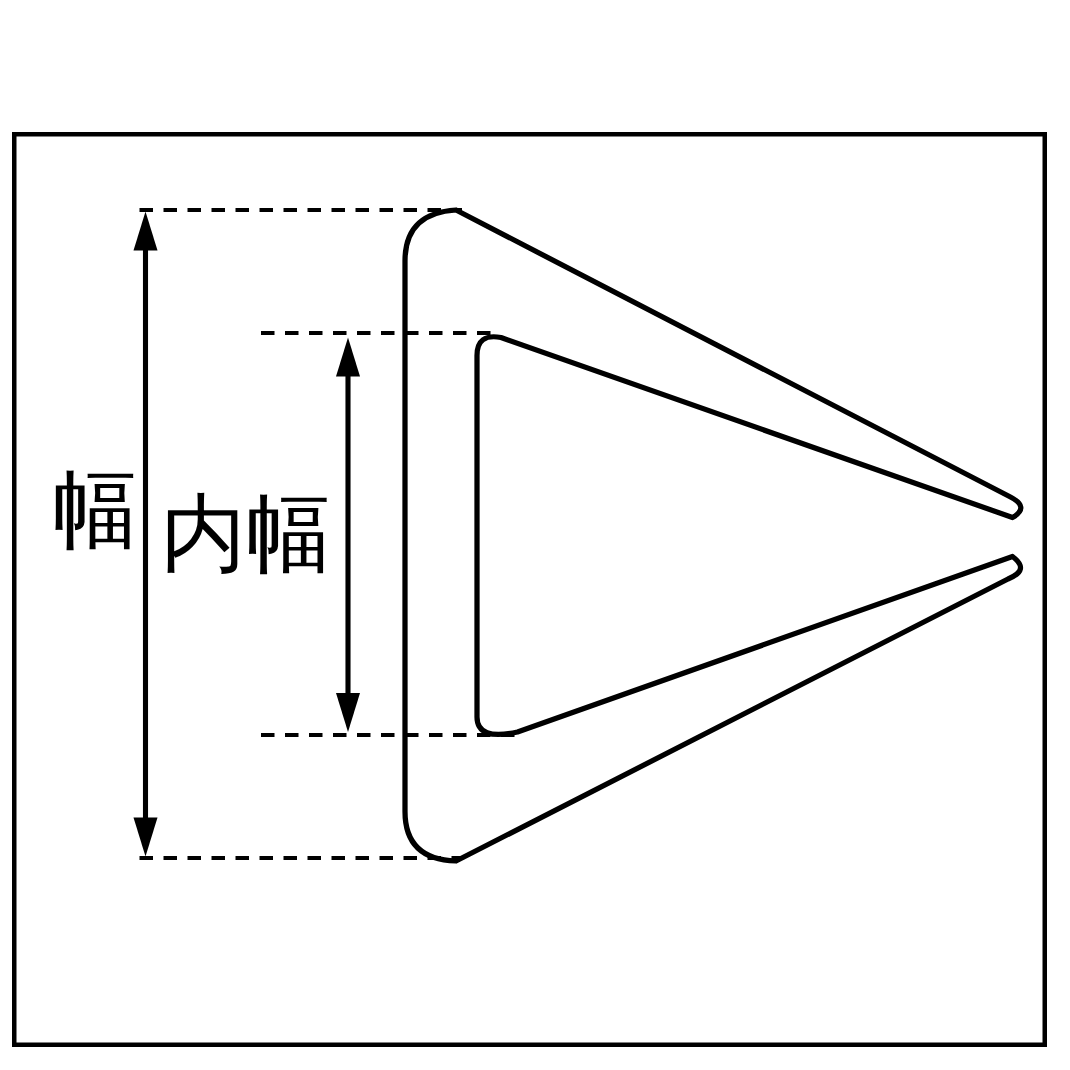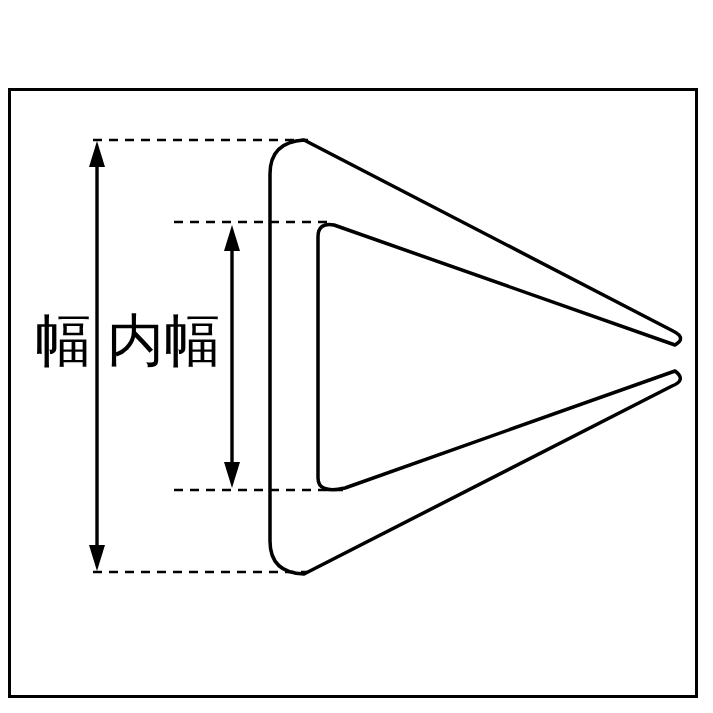--- a/index.html
+++ b/index.html
@@ -41,21 +41,21 @@
     font-weight: 500;
     white-space: nowrap;
     user-select: none;
   }
   .dim-label.width-label {
     left: 24px;
     top: 221px;
   }
   .dim-label.inner-width-label {
     left: 96px;
-    top: 221px;
+    top: 237px;
   }
 </style>
 </head>
 <body>
 
 <div class="stage">
   <div class="frame">
 
     <svg viewBox="0 0 684 604" xmlns="http://www.w3.org/2000/svg">
 

